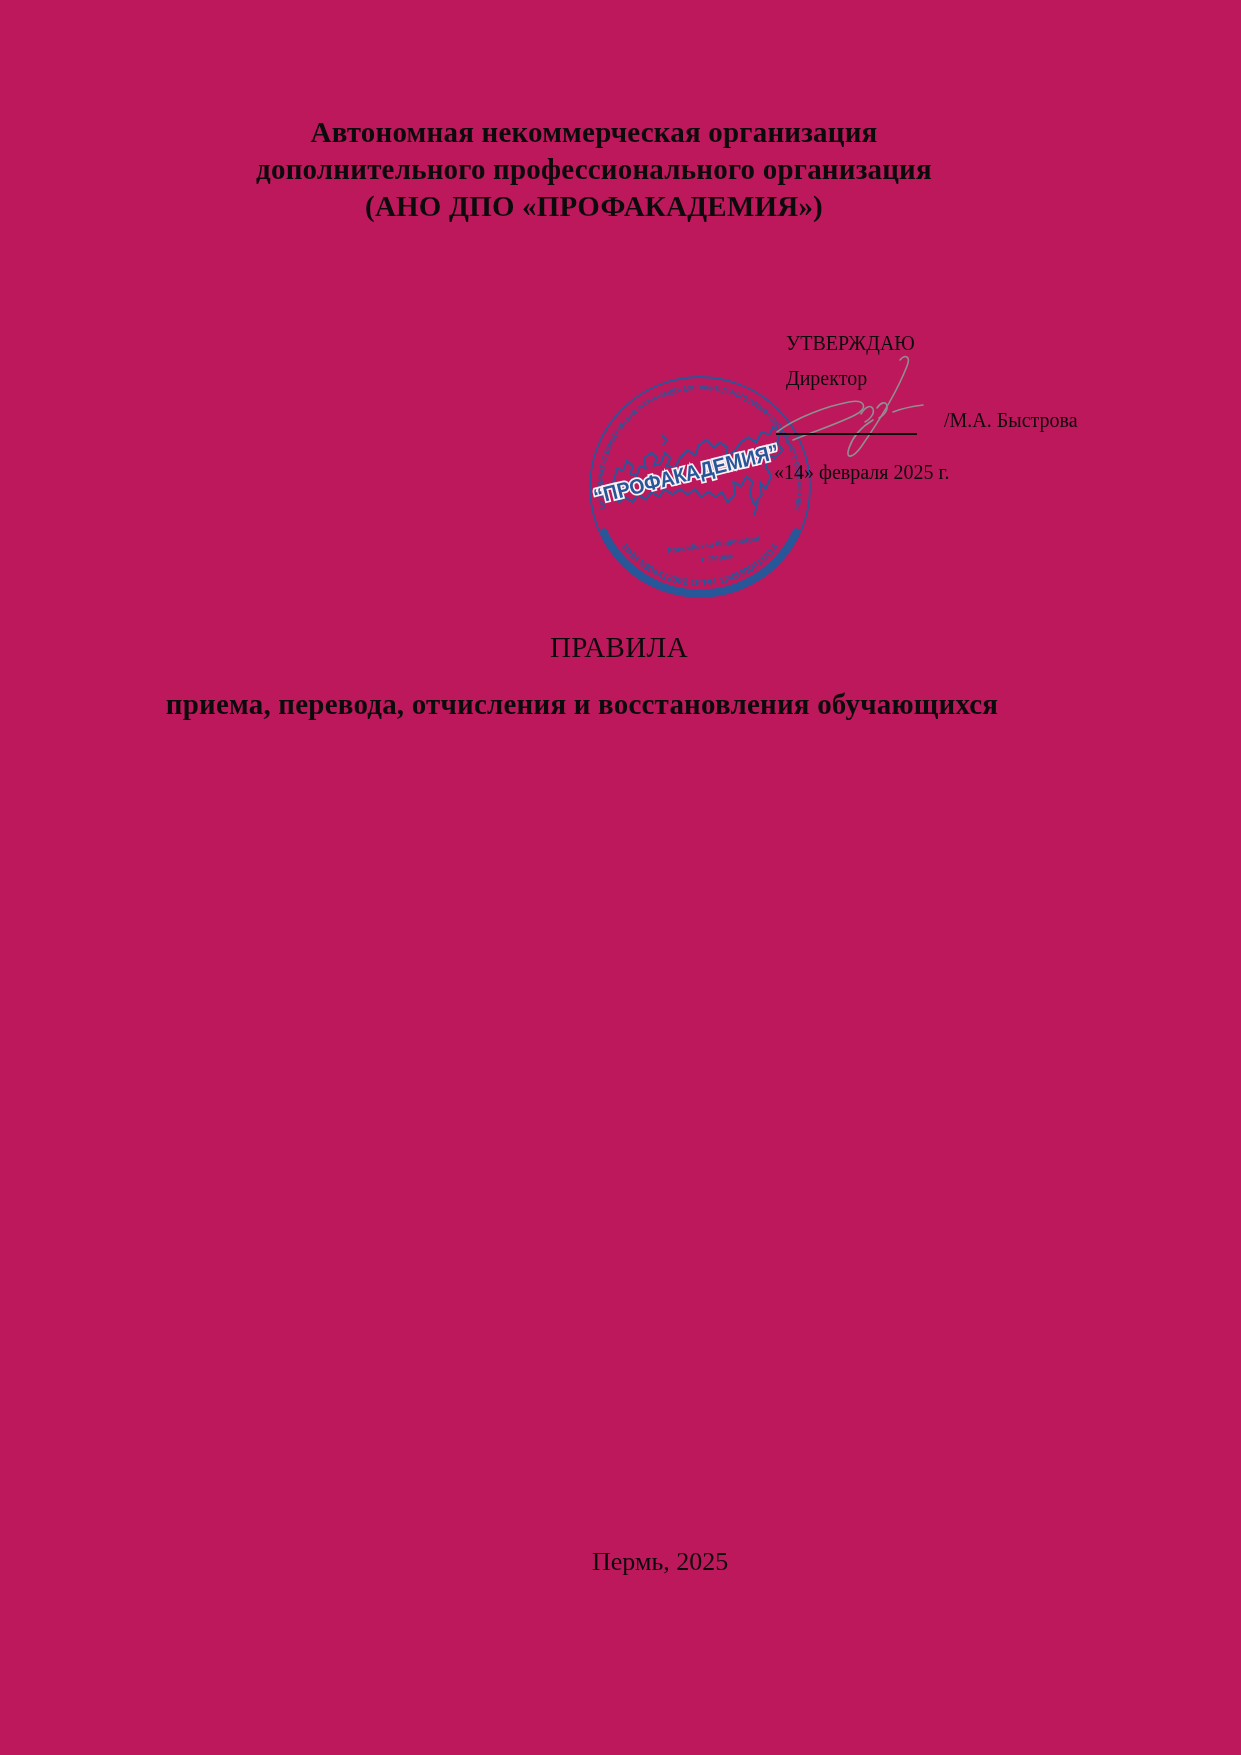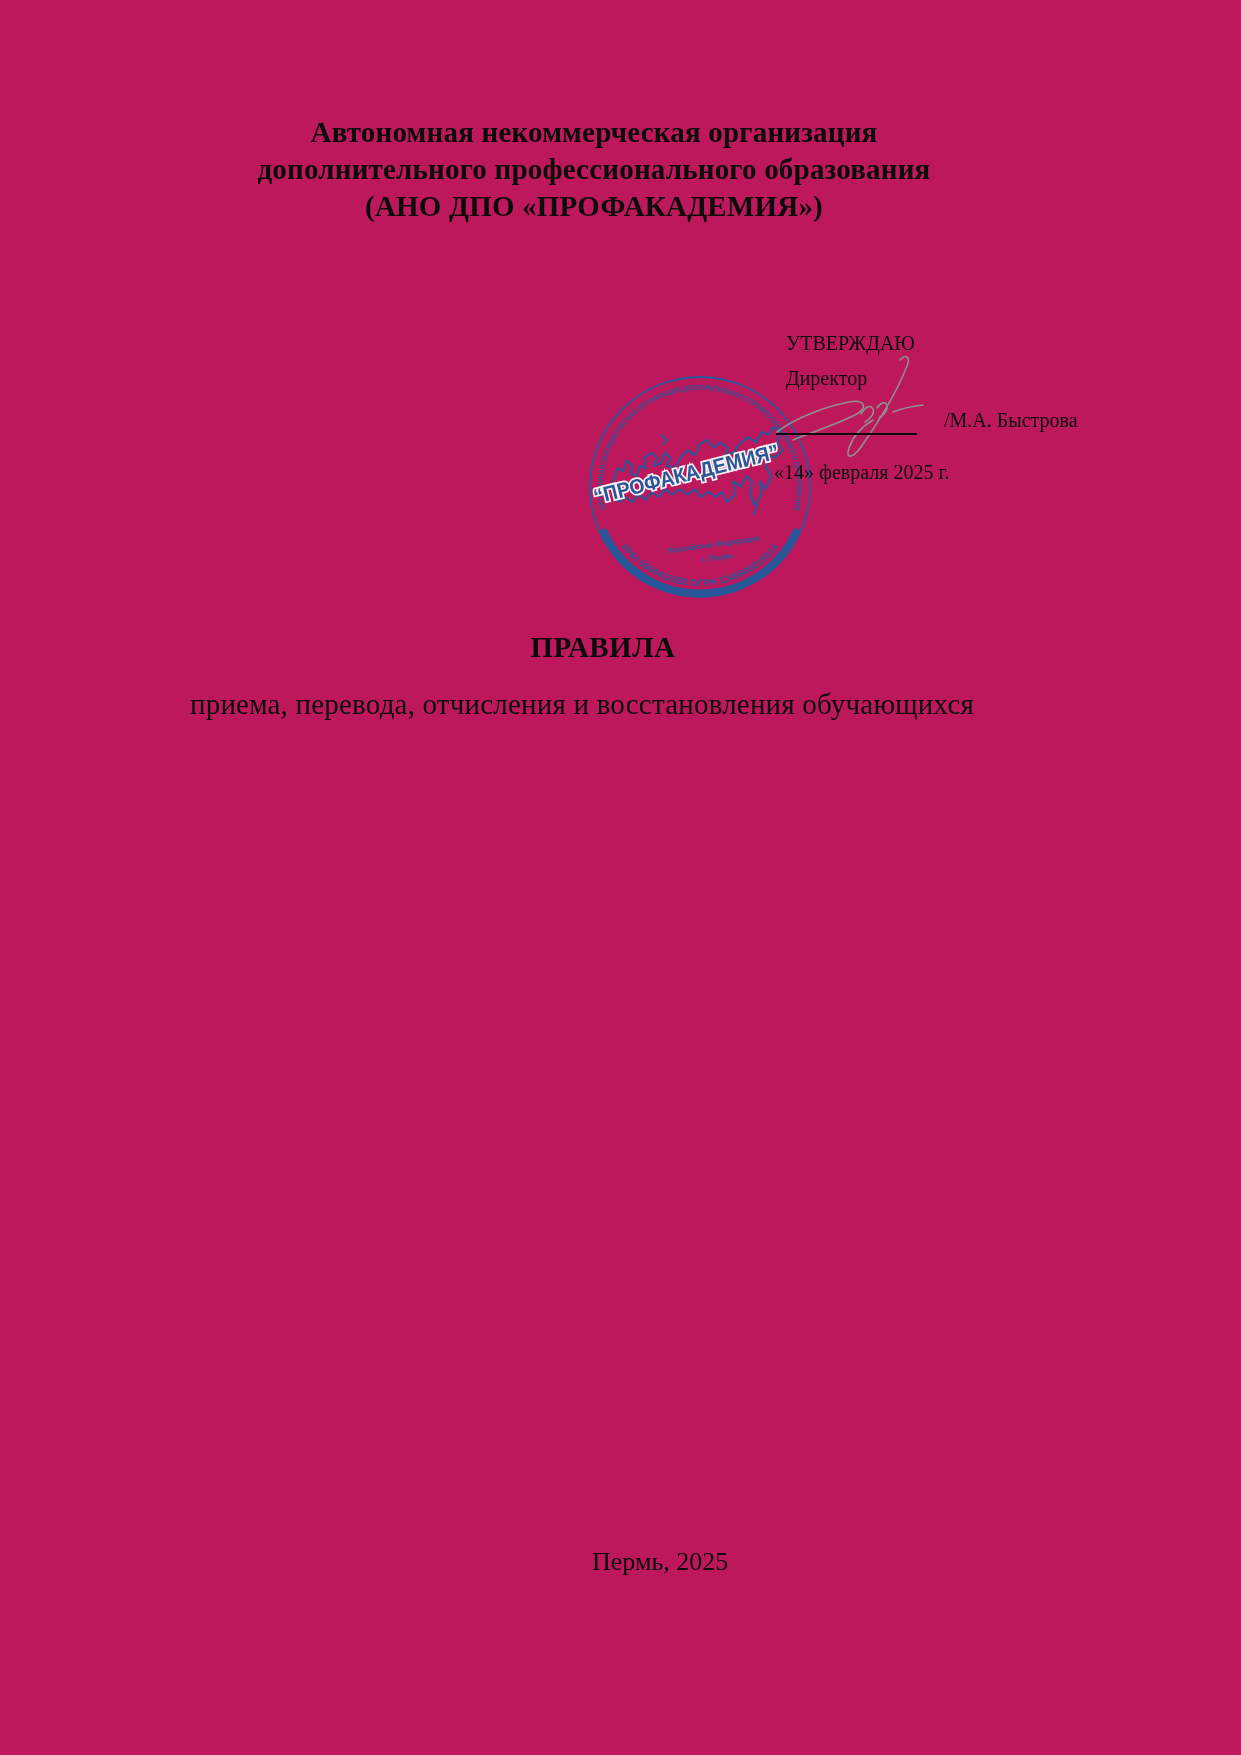--- a/index.html
+++ b/index.html
@@ -27,38 +27,38 @@
     border-bottom:2px solid #0b0b0b;z-index:3;
   }
   .approval-date{left:774px;top:459px;z-index:3;}
   
   .stamp{position:absolute;left:586px;top:373px;width:228px;height:228px;z-index:1;opacity:.94;}
   .stamp text{font-family:"Liberation Sans","DejaVu Sans",sans-serif;}
   
   .scribble{position:absolute;left:765px;top:352px;width:170px;height:118px;z-index:2;}
   
   .doc-title{
-    position:absolute;top:632px;left:0;width:1206px;text-align:center;
-    font-weight:bold;font-size:29px;line-height:30px;letter-spacing:.4px;
+    position:absolute;top:632px;left:16px;width:1206px;text-align:center;
+    font-weight:normal;font-size:29px;line-height:30px;letter-spacing:.4px;
   }
   .doc-subtitle{
     position:absolute;top:689px;left:0;width:1164px;text-align:center;
-    font-weight:normal;font-size:29px;line-height:30px;letter-spacing:.2px;
+    font-weight:bold;font-size:29px;line-height:30px;letter-spacing:.2px;
   }
   
   .place-year{position:absolute;left:592px;top:1549px;font-size:26px;line-height:26px;white-space:nowrap;}
 </style>
 </head>
 <body>
 
 <div class="page">
 
   <div class="org-header">
     <div>Автономная некоммерческая организация</div>
-    <div>дополнительного профессионального образования</div>
+    <div>дополнительного профессионального организация</div>
     <div>(АНО ДПО «ПРОФАКАДЕМИЯ»)</div>
   </div>
 
   <div class="row approve-label">УТВЕРЖДАЮ</div>
   <div class="row role-label">Директор</div>
   <div class="sig-underline"></div>
   <div class="row signer-name">/М.А. Быстрова</div>
   <div class="row approval-date">«14» февраля 2025 г.</div>
 
   <svg class="stamp" viewBox="0 0 228 228">

